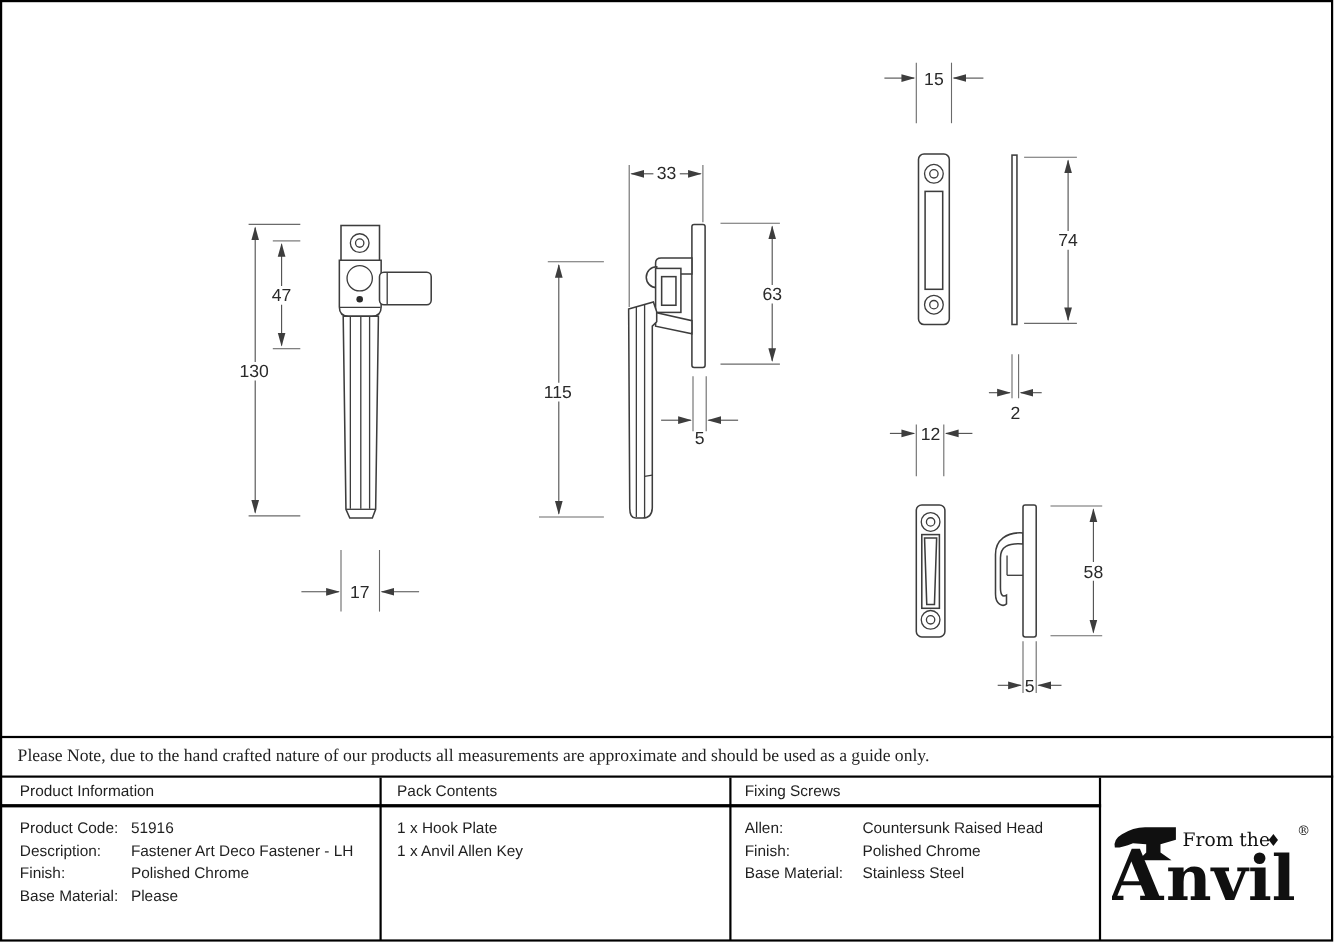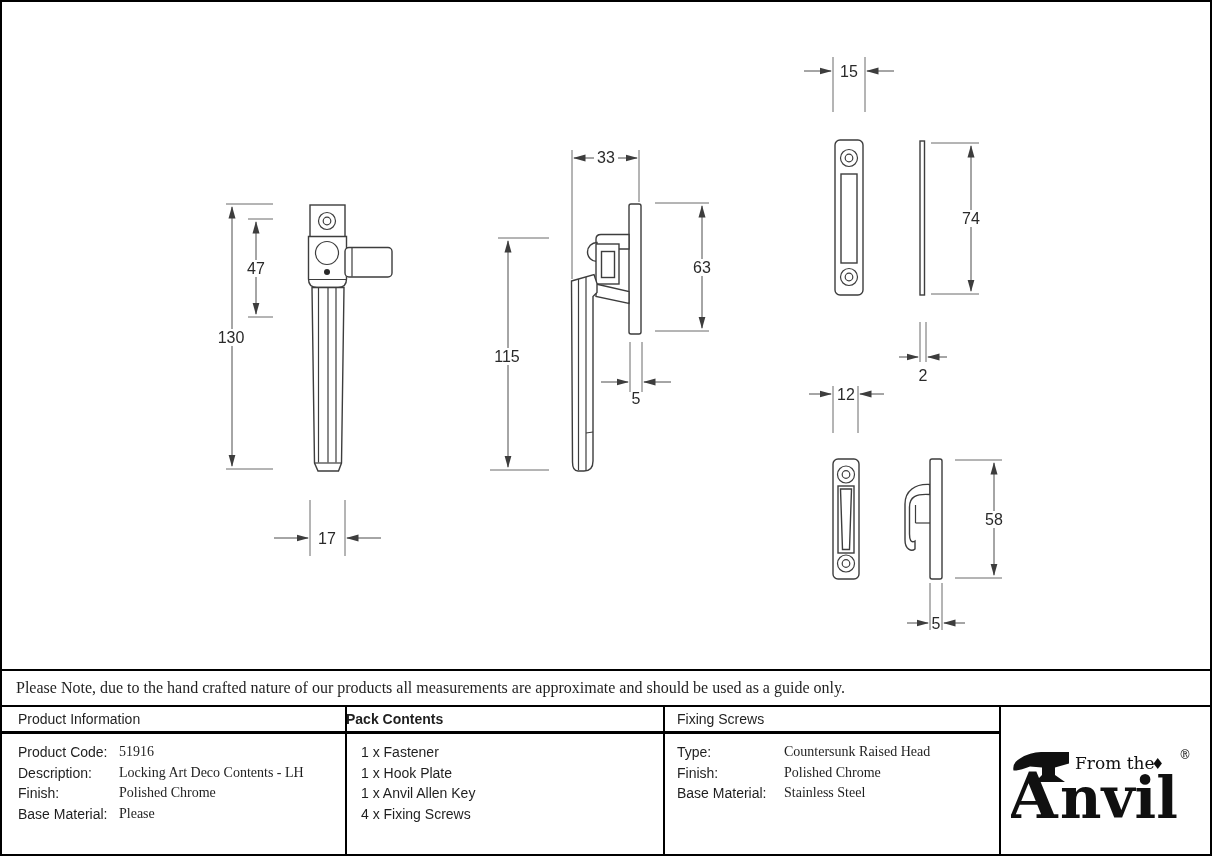--- a/index.html
+++ b/index.html
@@ -16,21 +16,21 @@
   .dimline{stroke:#4d4d4d;stroke-width:1;fill:none;}
   .extline{stroke:#6a6a6a;stroke-width:1;fill:none;}
   .dim{font-family:"Liberation Sans",sans-serif;font-size:16px;fill:#2a2a2a;text-anchor:middle;}
   .dot{fill:#2a2a2a;stroke:none;}
   
   .notetext{position:absolute;left:16px;top:671px;width:1100px;height:34px;line-height:34px;font-size:16px;font-family:Liberation Serif, serif;}
   .thead{position:absolute;top:707px;height:24px;line-height:24px;font-size:14px;}
   .col-rows{position:absolute;top:742px;}
   .trow{height:20.5px;line-height:20.5px;font-size:14px;display:flex;}
   .trow .lbl{flex:0 0 auto;}
-  .trow .val{flex:0 0 auto;font-family:Liberation Serif, serif;}
+  .trow .val{flex:0 0 auto;}
   #logo-cell{position:absolute;left:1001px;top:707px;width:207px;height:148px;
     display:flex;align-items:center;justify-content:center;}
   .brandA{font-family:"DejaVu Serif",serif;font-weight:bold;font-size:64px;fill:#101010;}
   .brand{font-family:"DejaVu Serif",serif;font-weight:bold;font-size:57px;fill:#101010;}
   .tagline{font-family:"DejaVu Serif",serif;font-size:17px;fill:#101010;}
   .diamond{font-family:"DejaVu Sans",sans-serif;font-size:15px;fill:#101010;}
   .reg{font-family:"DejaVu Serif",serif;font-size:12px;fill:#101010;}
 </style>
 </head>
 <body>
@@ -181,60 +181,54 @@
   <div class="hline" style="left:0;top:669px;width:1212px;height:2px;"></div>
   <div class="hline" style="left:0;top:705px;width:1212px;height:2px;"></div>
   <div class="hline" style="left:0;top:731px;width:1001px;height:3px;"></div>
   <div class="vline" style="left:345px;top:707px;width:2px;height:148px;"></div>
   <div class="vline" style="left:663px;top:707px;width:2px;height:148px;"></div>
   <div class="vline" style="left:999px;top:707px;width:2px;height:148px;"></div>
 
   <div class="notetext">Please Note, due to the hand crafted nature of our products all measurements are approximate and should be used as a guide only.</div>
 
   <div class="thead" style="left:18px;">Product Information</div>
-  <div class="thead" style="left:346px;font-weight:bold;">Pack Contents</div>
+  <div class="thead" style="left:361px;">Pack Contents</div>
   <div class="thead" style="left:677px;text-align:right;">Fixing Screws</div>
 
   <div class="col-rows" style="left:18px;width:320px;">
     <div class="trow">
       <span class="lbl" style="width:101px;">Product Code:</span>
       <span class="val">51916</span>
     </div>
     <div class="trow">
       <span class="lbl" style="width:101px;">Description:</span>
-      <span class="val">Locking Art Deco Contents - LH</span>
+      <span class="val">Fastener Art Deco Fastener - LH</span>
     </div>
     <div class="trow">
       <span class="lbl" style="width:101px;">Finish:</span>
       <span class="val">Polished Chrome</span>
     </div>
     <div class="trow">
       <span class="lbl" style="width:101px;">Base Material:</span>
       <span class="val">Please</span>
     </div>
   </div>
 
   <div class="col-rows" style="left:361px;width:290px;">
     <div class="trow">
-        <span>1 x Fastener</span>
-      </div>
-    <div class="trow">
         <span>1 x Hook Plate</span>
       </div>
     <div class="trow">
         <span>1 x Anvil Allen Key</span>
       </div>
-    <div class="trow">
-        <span>4 x Fixing Screws</span>
-      </div>
   </div>
 
   <div class="col-rows" style="left:677px;width:318px;">
     <div class="trow">
-      <span class="lbl" style="width:107px;">Type:</span>
+      <span class="lbl" style="width:107px;">Allen:</span>
       <span class="val">Countersunk Raised Head</span>
     </div>
     <div class="trow">
       <span class="lbl" style="width:107px;">Finish:</span>
       <span class="val">Polished Chrome</span>
     </div>
     <div class="trow">
       <span class="lbl" style="width:107px;">Base Material:</span>
       <span class="val">Stainless Steel</span>
     </div>

